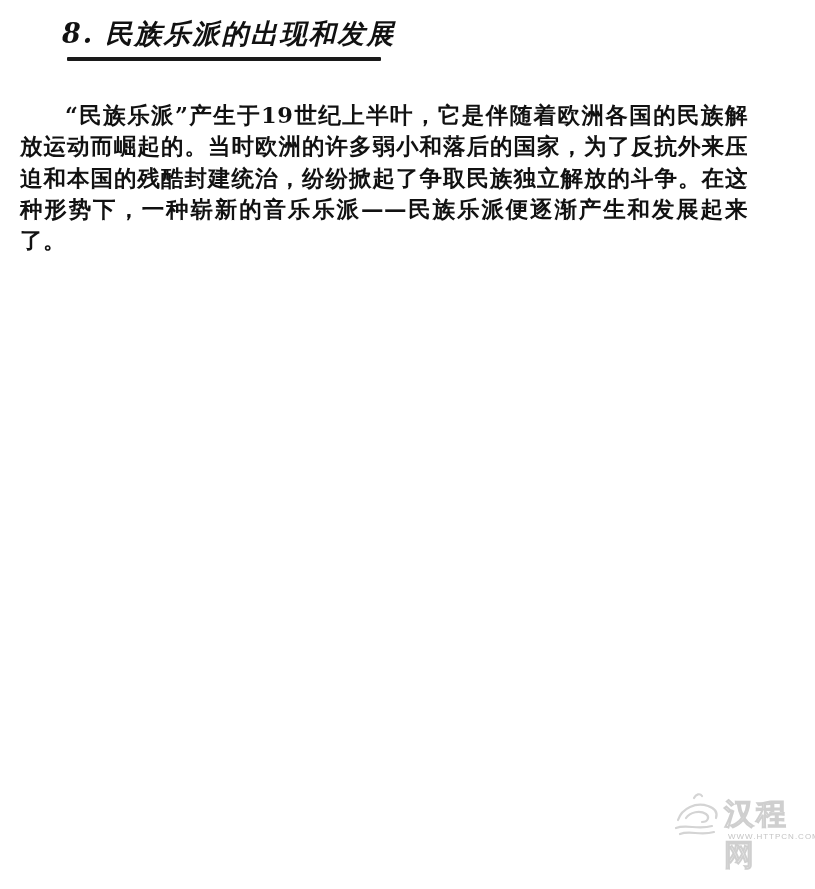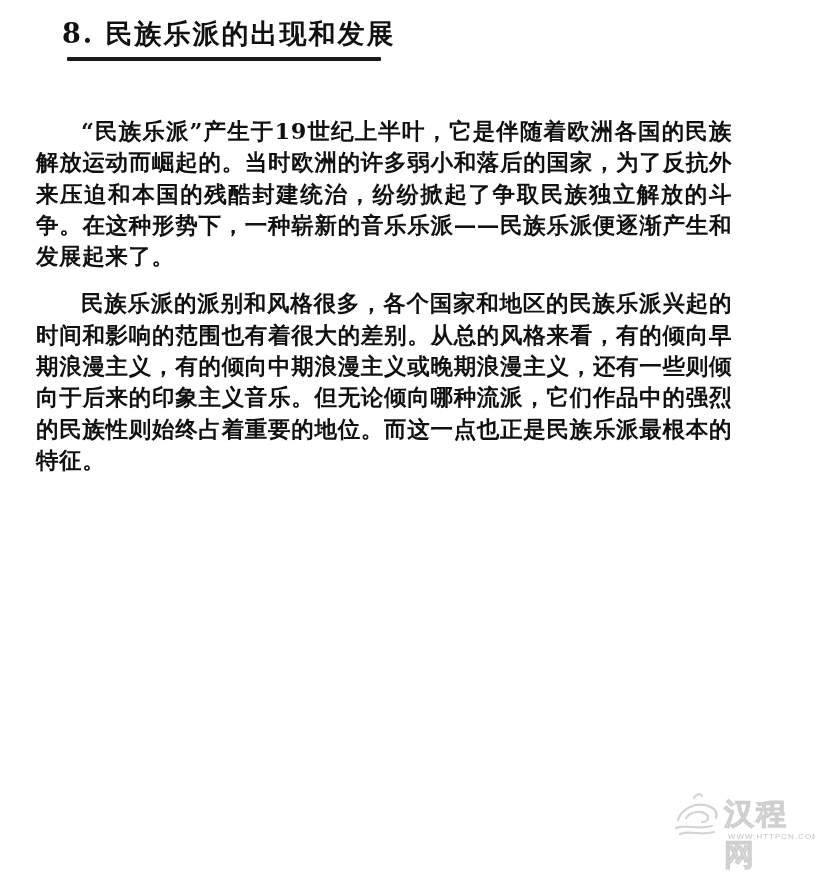--- a/index.html
+++ b/index.html
@@ -1,42 +1,41 @@
 <!DOCTYPE html>
 <html><head>
 <meta charset="utf-8">
 <style>
   html, body { margin: 0; padding: 0; background: #ffffff; }
   body { width: 815px; height: 889px; position: relative; overflow: hidden;
          font-family: "DejaVu Serif", "Liberation Serif", serif; color: #111; }
   .title { position: absolute; left: 62px; top: 16px; font-size: 27px; font-weight: bold;
-           letter-spacing: 2px; color: #111; white-space: nowrap; }
+           font-style: italic; letter-spacing: 2px; color: #111; white-space: nowrap; }
   .rule { position: absolute; left: 67px; top: 57px; width: 314px; height: 4px;
           background: #1a1a1a; border-radius: 1px; }
   .body { position: absolute; left: 20px; top: 100px; width: 728px; }
-  .para { margin: 16px; font-size: 22.5px; line-height: 31.3px; font-weight: bold;
+  .para { margin: 0; font-size: 22.5px; line-height: 31.3px; font-weight: bold;
           text-indent: 2em; text-align: justify; letter-spacing: 0.6px; }
   .watermark { position: absolute; left: 672px; top: 790px; width: 140px; height: 60px;
                color: #d6d6d6; }
   .wm-logo { position: absolute; left: 0; top: 0; width: 52px; height: 52px; }
   .wm-text { position: absolute; left: 52px; top: 4px; font-size: 30px; font-weight: bold;
              color: #e2e2e2; letter-spacing: 2px; font-family: "DejaVu Sans", sans-serif;
              -webkit-text-stroke: 1px #cfcfcf; color: #fafafa; }
   .wm-url { position: absolute; left: 56px; top: 42px; font-size: 8px; letter-spacing: 1px;
             color: #c4c4c4; font-family: Liberation Sans, sans-serif; }
 </style>
 </head>
 <body>
 
 <div class="title">8. 民族乐派的出现和发展</div>
 <div class="rule"></div>
 
 <div class="body">
   <p class="para">“民族乐派”产生于19世纪上半叶，它是伴随着欧洲各国的民族解放运动而崛起的。当时欧洲的许多弱小和落后的国家，为了反抗外来压迫和本国的残酷封建统治，纷纷掀起了争取民族独立解放的斗争。在这种形势下，一种崭新的音乐乐派——民族乐派便逐渐产生和发展起来了。</p>
-  <p class="para">民族乐派的派别和风格很多，各个国家和地区的民族乐派兴起的时间和影响的范围也有着很大的差别。从总的风格来看，有的倾向早期浪漫主义，有的倾向中期浪漫主义或晚期浪漫主义，还有一些则倾向于后来的印象主义音乐。但无论倾向哪种流派，它们作品中的强烈的民族性则始终占着重要的地位。而这一点也正是民族乐派最根本的特征。</p>
 </div>
 
 <div class="watermark">
   <svg class="wm-logo" viewBox="0 0 52 52">
     <g fill="none" stroke="#d4d4d4" stroke-width="2.2" stroke-linecap="round">
       <path d="M6 30 C10 18, 24 12, 36 16 C42 18, 46 22, 44 28"></path>
       <path d="M14 28 C18 22, 28 20, 34 24 C38 27, 36 32, 30 32"></path>
       <path d="M4 38 C14 34, 26 40, 40 36"></path>
       <path d="M8 44 C18 40, 28 46, 42 42"></path>
       <path d="M22 8 C24 4, 28 3, 30 6"></path>

